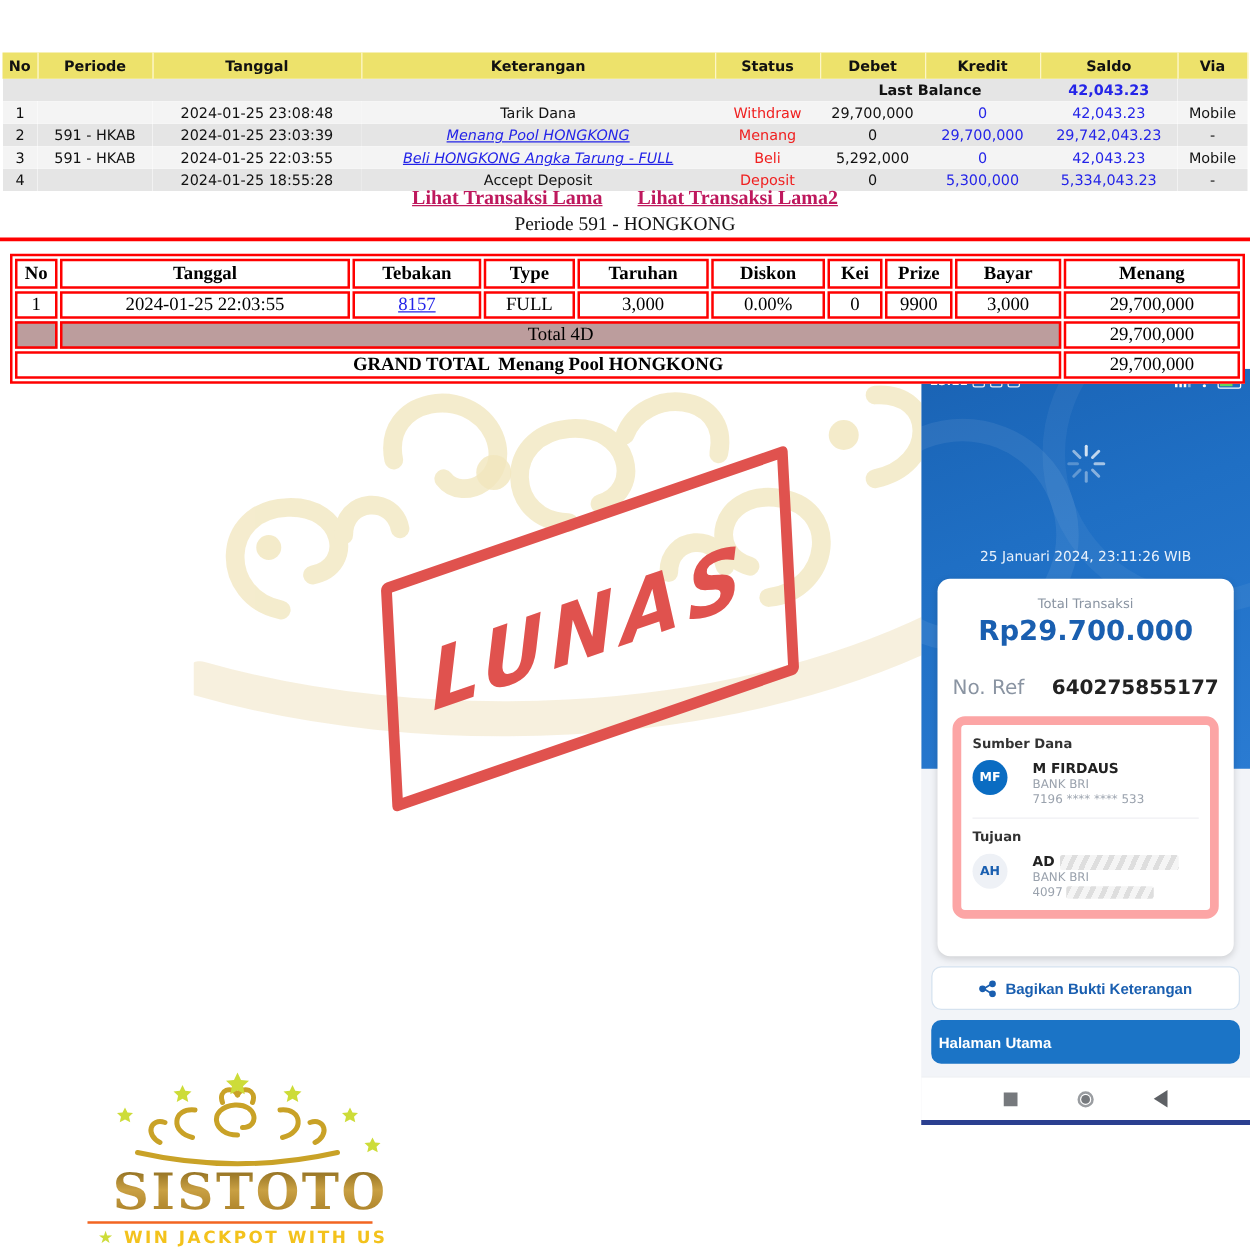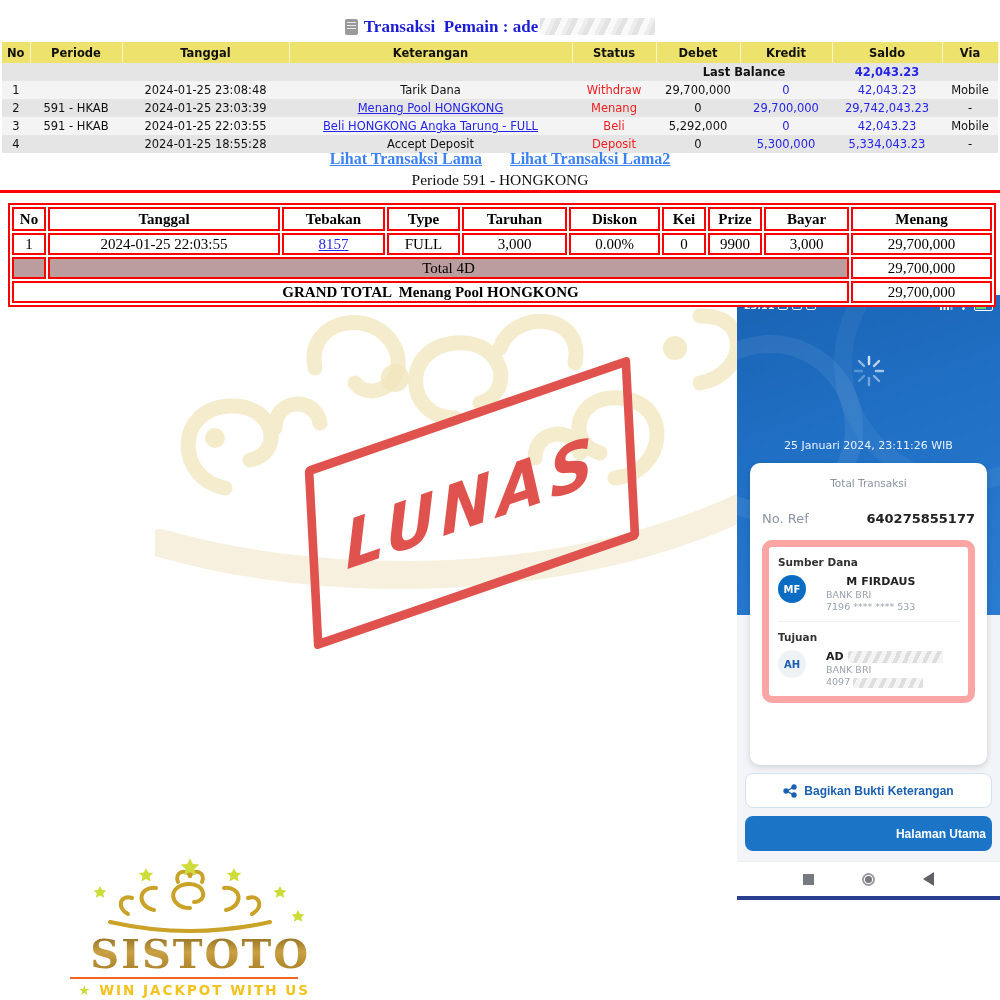--- a/index.html
+++ b/index.html
@@ -20,25 +20,25 @@
   .t1{position:absolute;top:42px;left:2px;width:996px;border-collapse:collapse;z-index:6;
       font-size:11.5px;table-layout:fixed;}
   .t1 th{background:#ede26b;font-weight:bold;color:#111;height:19px;padding:1px 2px;
          border-right:1px solid #fdf6c8;}
   .t1 td{height:18px;padding:0 3px;text-align:center;color:#111;overflow:hidden;white-space:nowrap;}
   .t1 tr.peach td{background:#e5e5e5;}
   .t1 tr.lite td{background:#f4f4f4;}
   .t1 .red{color:#f02020;}
   .t1 .blue{color:#2424e8;}
   .t1 .bold{font-weight:bold;}
-  .t1 a{color:#2424e8;text-decoration:underline;}
+  .t1 a{color:#2424e8;text-decoration:underline;font-style:italic;}
   
   .links-row{position:absolute;top:150px;left:0;width:1000px;text-align:center;z-index:6;
              font-family:"Liberation Serif","DejaVu Serif",serif;font-size:16px;font-weight:bold;}
-  .links-row a{color:#3b82f6;text-decoration:underline;margin:16px 12px;}
+  .links-row a{color:#be185d;text-decoration:underline;margin:16px 12px;}
   .periode-h{position:absolute;top:171px;left:0;width:1000px;text-align:center;z-index:6;
              font-family:"Liberation Serif","DejaVu Serif",serif;font-size:15.5px;color:#111;}
   .redline{position:absolute;top:190px;left:0;width:1000px;height:3px;background:#ff0000;z-index:6;}
   
   .t2{position:absolute;top:203px;left:8px;width:984px;border-collapse:separate;border-spacing:2px;
       border:2px solid #ff0000;background:#fff;z-index:6;table-layout:fixed;
       font-family:"Liberation Serif","DejaVu Serif",serif;font-size:15px;}
   .t2 th{border:2px solid #ff0000;font-weight:bold;height:20px;padding:0 2px;background:#fff;color:#000;}
   .t2 td{border:2px solid #ff0000;text-align:center;height:18px;padding:0 2px;background:#fff;color:#000;
          white-space:nowrap;overflow:hidden;}
@@ -71,40 +71,40 @@
   .batt::after{content:"";position:absolute;right:-3px;top:2px;width:2px;height:3px;background:#fff;}
   .ph-title{position:absolute;top:122px;left:0;width:263px;text-align:center;color:#fff;
             font-weight:bold;font-size:17px;z-index:2;}
   .ph-date{position:absolute;top:144px;left:0;width:263px;text-align:center;color:#eaf2fb;
            font-size:11px;z-index:2;}
   .spinner{position:absolute;top:60px;left:116px;z-index:2;}
   .card{position:absolute;top:168px;left:13px;width:237px;height:302px;background:#fff;border-radius:10px;
         box-shadow:0 2px 6px rgba(0,0,0,.15);z-index:3;box-sizing:border-box;padding:14px 12px;}
   .card .tlabel{text-align:center;color:#8a94a2;font-size:10.5px;}
   .card .tamount{text-align:center;color:#1a5fb0;font-size:22px;font-weight:bold;margin-top:4px;}
-  .refrow{display:flex;justify-content:space-between;margin-top:22px;font-size:13px;}
+  .refrow{display:flex;justify-content:space-between;margin-top:22px;font-size:16px;}
   .refrow .rl{color:#8a94a2;}
   .refrow .rv{color:#222;font-weight:bold;}
   .inner-card{margin-top:14px;border:7px solid #fca5a5;border-radius:10px;padding:9px 9px 8px 9px;}
   .sec-label{font-size:10.5px;font-weight:bold;color:#333;}
   .acct{display:flex;align-items:flex-start;gap:20px;margin-top:7px;}
   .avatar{width:28px;height:28px;border-radius:50%;display:flex;align-items:center;justify-content:center;
           font-size:10px;font-weight:bold;flex:0 0 28px;}
   .av-blue{background:#0a6cc2;color:#fff;}
   .av-gray{background:#eef1f6;color:#1a5fb0;}
-  .acct .nm{font-size:11px;font-weight:bold;color:#222;text-align:right;}
+  .acct .nm{font-size:11px;font-weight:bold;color:#222;}
   .acct .bk,.acct .ac{font-size:9.5px;color:#9aa2ad;margin-top:1px;}
   .divider{height:1px;background:#f0f0f3;margin:9px 0;}
   .blur-sm{display:inline-block;height:12px;vertical-align:middle;border-radius:2px;
     background:repeating-linear-gradient(115deg,#dedede 0 4px,#f5f5f5 4px 9px);}
   .btn-outline{position:absolute;top:478px;left:8px;width:247px;height:35px;background:#fff;
         border:1px solid #d5e2ef;border-radius:8px;display:flex;align-items:center;justify-content:center;
         gap:7px;color:#1a5fb0;font-weight:bold;font-size:12px;z-index:3;box-sizing:border-box;}
   .btn-solid{position:absolute;top:521px;left:8px;width:247px;height:35px;background:#1b74c6;border:none;
-        border-radius:8px;display:flex;align-items:center;justify-content:flex-end;color:#fff;
+        border-radius:8px;display:flex;align-items:center;justify-content:flex-start;color:#fff;
         font-weight:bold;font-size:12px;z-index:3;box-sizing:border-box;}
   .navbar{position:absolute;bottom:0;left:0;width:263px;height:34px;background:#fff;z-index:3;
           display:flex;align-items:center;justify-content:center;gap:48px;border-top:1px solid #eceef2;}
   .nav-sq{width:11px;height:11px;background:#76797d;}
   .nav-circ{width:13px;height:13px;border:2px solid #9a9da1;border-radius:50%;background:#76797d;
             background-clip:content-box;padding:1px;box-sizing:border-box;}
   .nav-tri{width:0;height:0;border-top:7px solid transparent;border-bottom:7px solid transparent;
            border-right:11px solid #5e6165;}
   
   .logo{position:absolute;left:58px;top:856px;width:252px;height:142px;z-index:3;text-align:right;}
@@ -132,23 +132,20 @@
       <path d="M380,170 C380,140 420,138 425,165"></path>
     </g>
     <path d="M5,255 C180,305 420,300 595,215" fill="none" stroke="#f3ead0" stroke-width="28" opacity="0.7" stroke-linecap="round"></path>
     <g fill="#f1e6bd" opacity="0.8">
       <circle cx="240" cy="90" r="14"></circle>
         <circle cx="520" cy="60" r="12"></circle>
         <circle cx="60" cy="150" r="10"></circle>
     </g>
   </svg>
 
-  <div class="page-title">
-    <span class="doc-icon"></span><span class="tt">Transaksi &nbsp;Pemain : ade</span><span class="blur-streak"></span>
-  </div>
 
   <table class="t1">
     <colgroup>
         <col style="width:28px">
         <col style="width:92px">
         <col style="width:167px">
         <col style="width:283px">
         <col style="width:84px">
         <col style="width:84px">
         <col style="width:92px">
@@ -326,20 +323,21 @@
         <line x1="6" y1="26" x2="11" y2="21" opacity=".35"></line>
         <line x1="2" y1="16" x2="9" y2="16" opacity=".3"></line>
         <line x1="6" y1="6" x2="11" y2="11" opacity=".6"></line>
       </g>
     </svg>
 
     <div class="ph-date">25 Januari 2024, 23:11:26 WIB</div>
 
     <div class="card">
       <div class="tlabel">Total Transaksi</div>
+      <div class="tamount">Rp29.700.000</div>
       <div class="refrow">
         <span class="rl">No. Ref</span>
         <span class="rv">640275855177</span>
       </div>
       <div class="inner-card">
         <div class="sec-label">Sumber Dana</div>
         <div class="acct">
           <div class="avatar av-blue">MF</div>
           <div>
             <div class="nm">M FIRDAUS</div>

